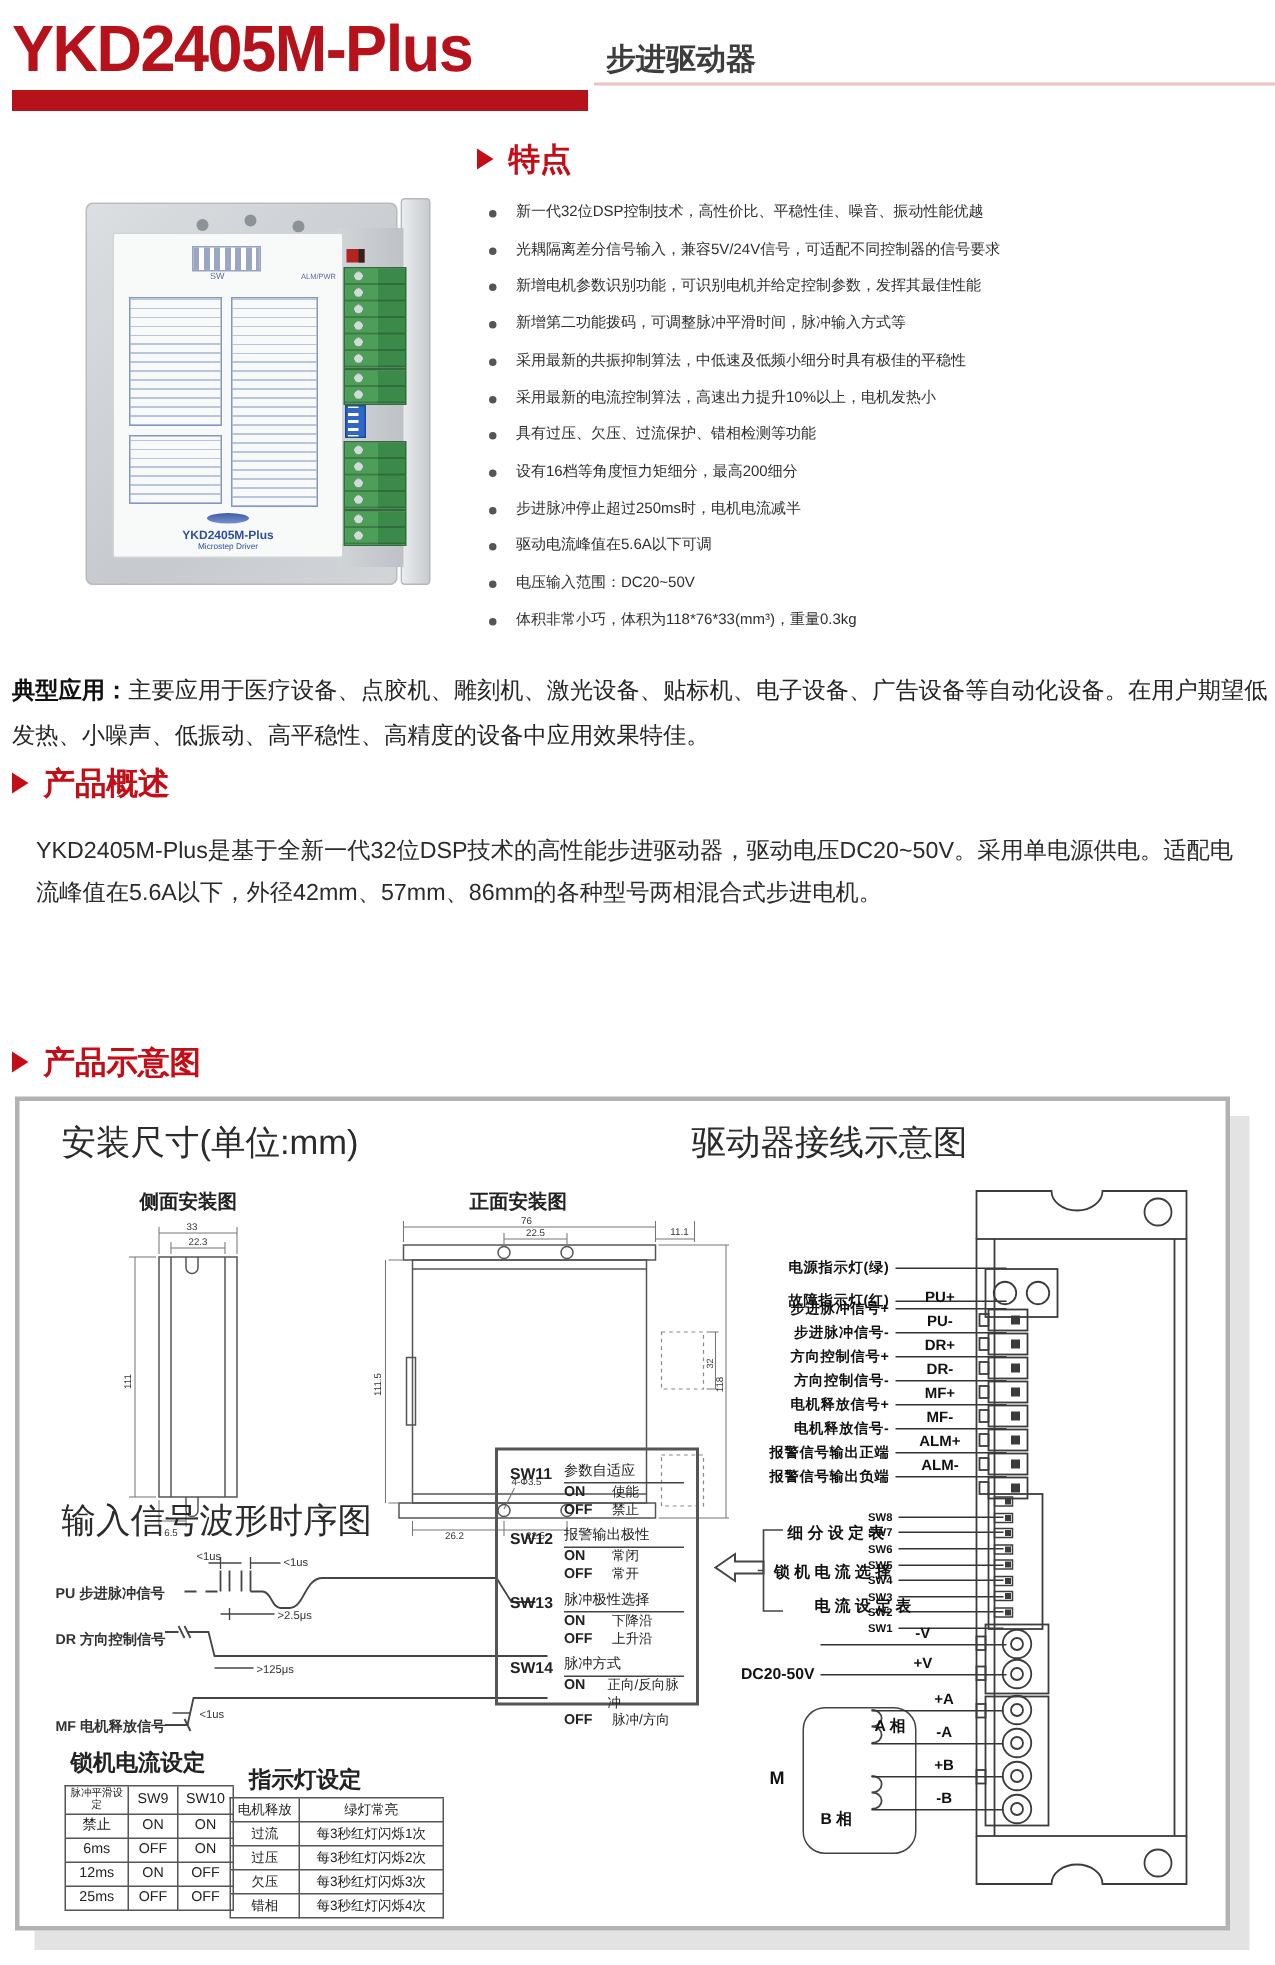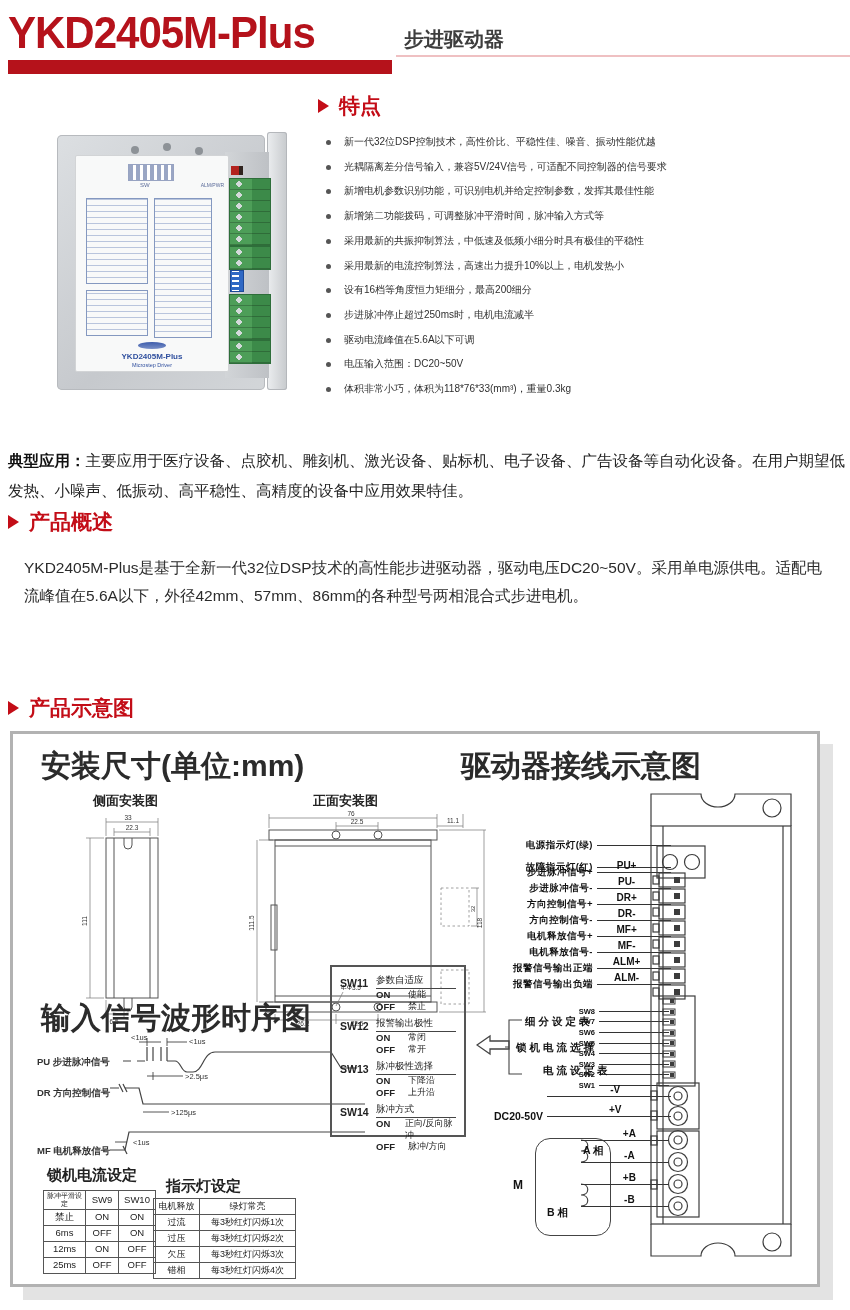--- a/index.html
+++ b/index.html
@@ -28,21 +28,21 @@
            line-height:30px;color:#252525;}
   .typical b{color:#111;}
   .overview-h{left:8px;top:508px;}
   .overview-text{position:absolute;left:8px;top:538px;width:838px;font-size:15.5px;
                  line-height:28.2px;color:#2b2b2b;}
   .overview-text p{margin:16px;}
   .schematic-h{left:8px;top:694px;}
   
   .dbox{position:absolute;left:10px;top:731px;width:810px;height:556px;background:#fff;
         border:3px solid #b2b2b2;box-shadow:13px 13px 0 #e3e3e3;box-sizing:border-box;}
-  .dbox .h2{position:absolute;font-size:30px;font-weight:700;color:#2b2b2b;}
+  .dbox .h2{position:absolute;font-size:23px;font-weight:400;color:#2b2b2b;}
   .mh{left:28px;top:12px;} .th{left:28px;top:264px;} .wh{left:448px;top:12px;}
   .sub-lab{position:absolute;font-size:13px;font-weight:700;color:#222;}
   svg text{font-family:"Liberation Sans","DejaVu Sans",sans-serif;fill:#333;}
   .dimsvg{position:absolute;}
   
   .tbl-h{position:absolute;font-size:15px;font-weight:600;color:#222;}
   .grid-tbl{position:absolute;display:grid;border-left:1px solid #555;border-top:1px solid #555;
             font-size:9.5px;color:#222;}
   .grid-tbl .c{border-right:1px solid #555;border-bottom:1px solid #555;display:flex;
                align-items:center;justify-content:center;text-align:center;padding:1px 2px;
@@ -174,20 +174,21 @@
       <span>特点</span>
     </div>
     <ul>
 
     <li>新一代32位DSP控制技术，高性价比、平稳性佳、噪音、振动性能优越</li>
         <li>光耦隔离差分信号输入，兼容5V/24V信号，可适配不同控制器的信号要求</li>
         <li>新增电机参数识别功能，可识别电机并给定控制参数，发挥其最佳性能</li>
         <li>新增第二功能拨码，可调整脉冲平滑时间，脉冲输入方式等</li>
         <li>采用最新的共振抑制算法，中低速及低频小细分时具有极佳的平稳性</li>
         <li>采用最新的电流控制算法，高速出力提升10%以上，电机发热小</li>
+        <li>具有过压、欠压、过流保护、错相检测等功能</li>
         <li>设有16档等角度恒力矩细分，最高200细分</li>
         <li>步进脉冲停止超过250ms时，电机电流减半</li>
         <li>驱动电流峰值在5.6A以下可调</li>
         <li>电压输入范围：DC20~50V</li>
         <li>体积非常小巧，体积为118*76*33(mm³)，重量0.3kg</li>
       </ul>
   </section>
 
   <p class="typical"><b>典型应用：</b><span>主要应用于医疗设备、点胶机、雕刻机、激光设备、贴标机、电子设备、广告设备等自动化设备。在用户期望低发热、小噪声、低振动、高平稳性、高精度的设备中应用效果特佳。</span></p>
 

